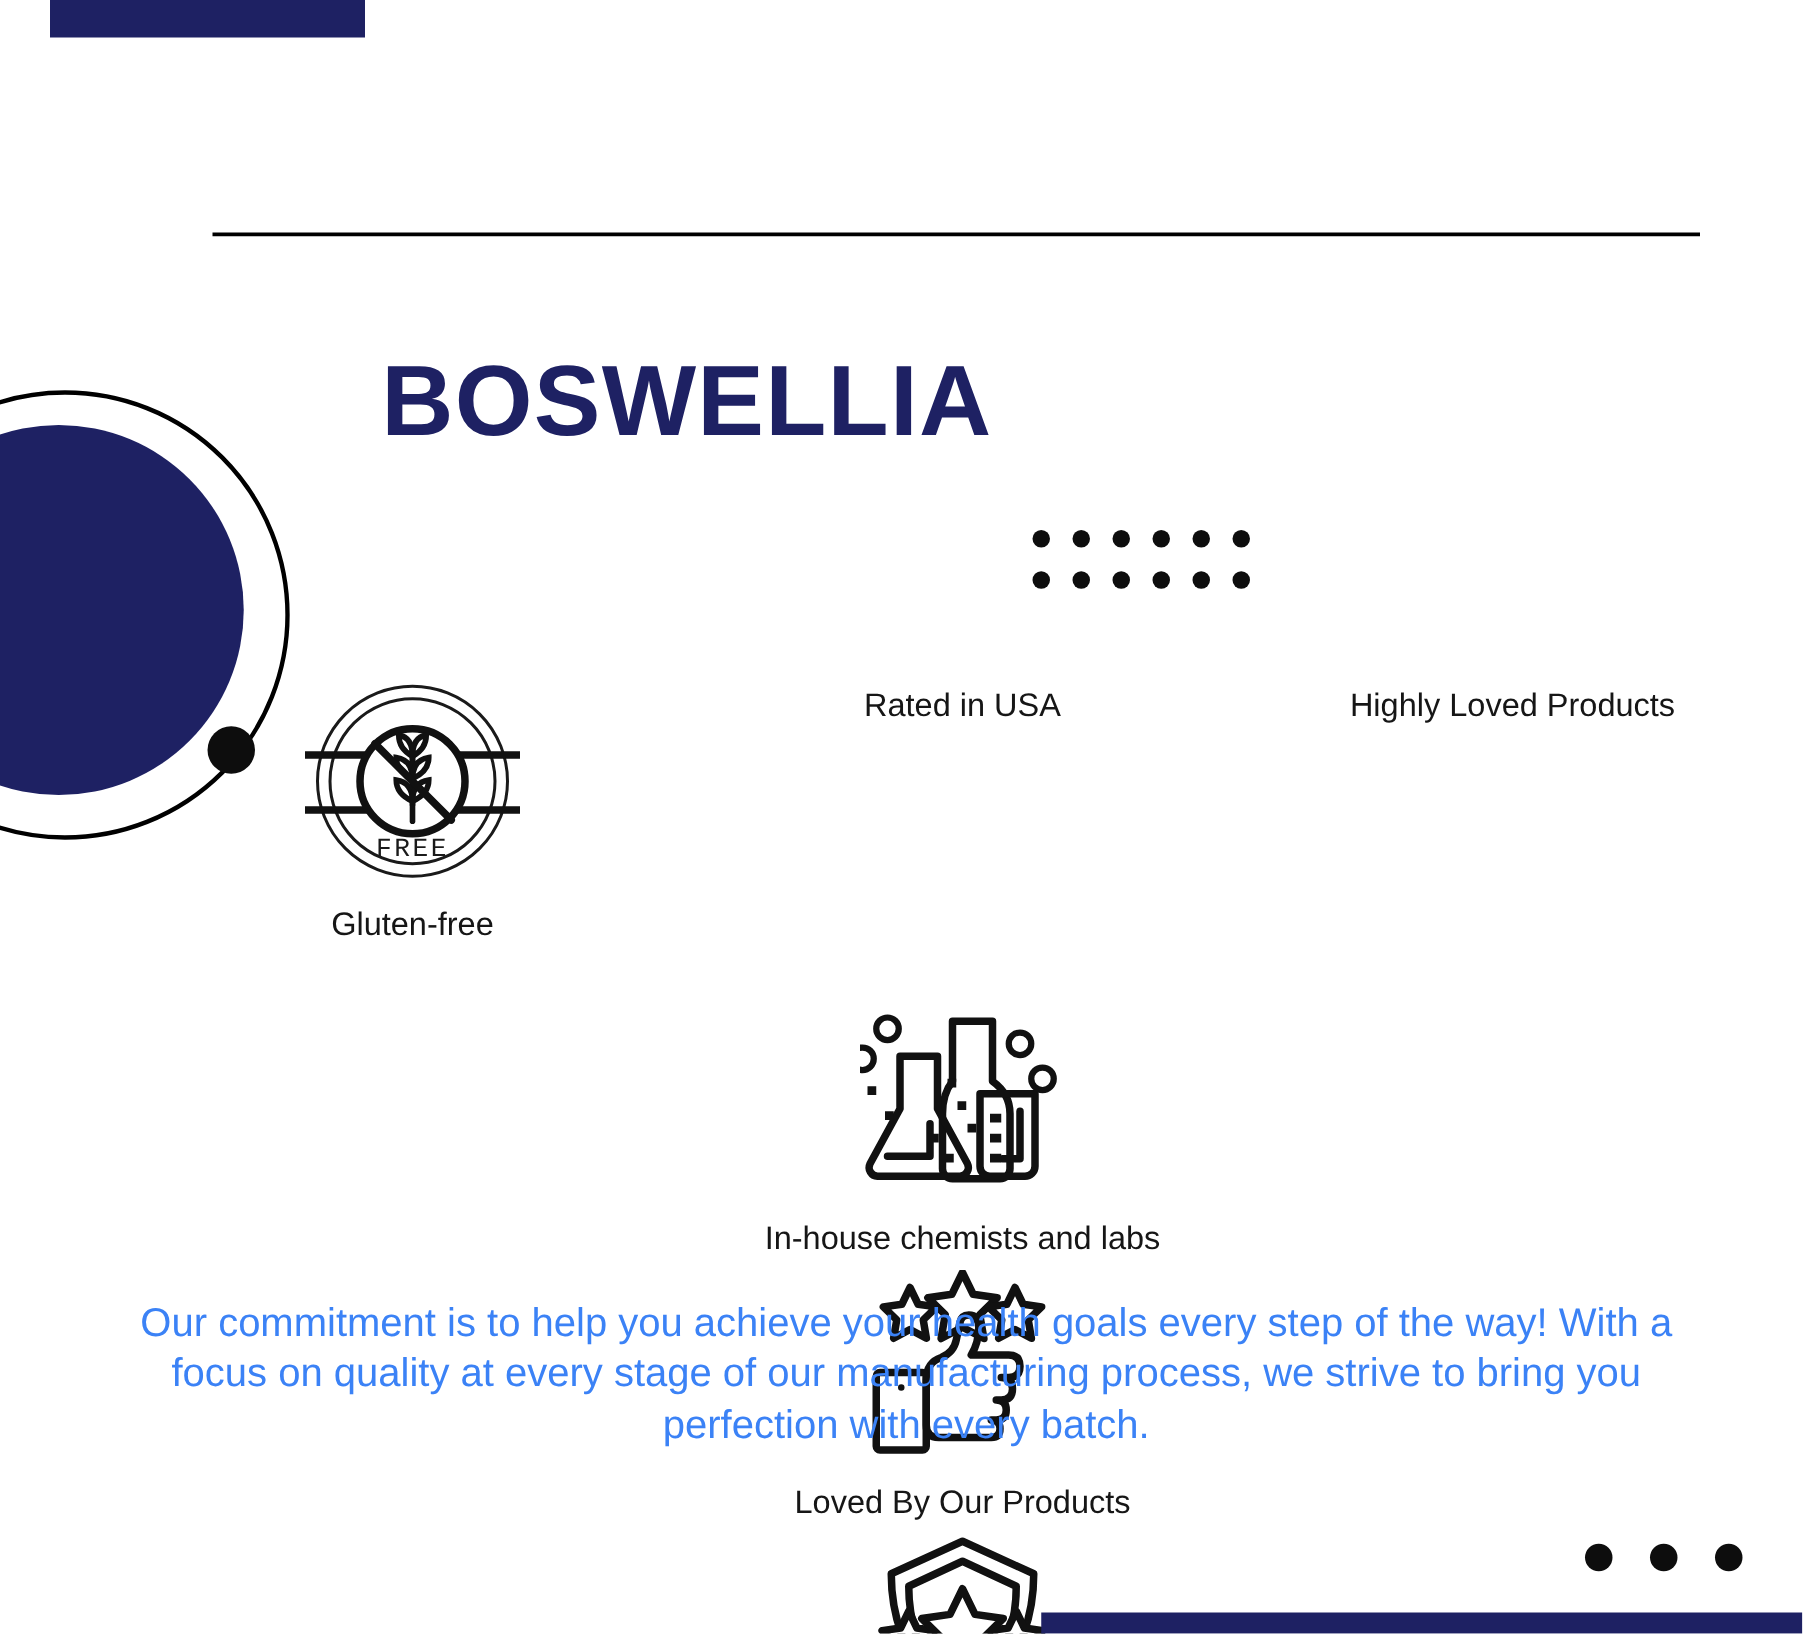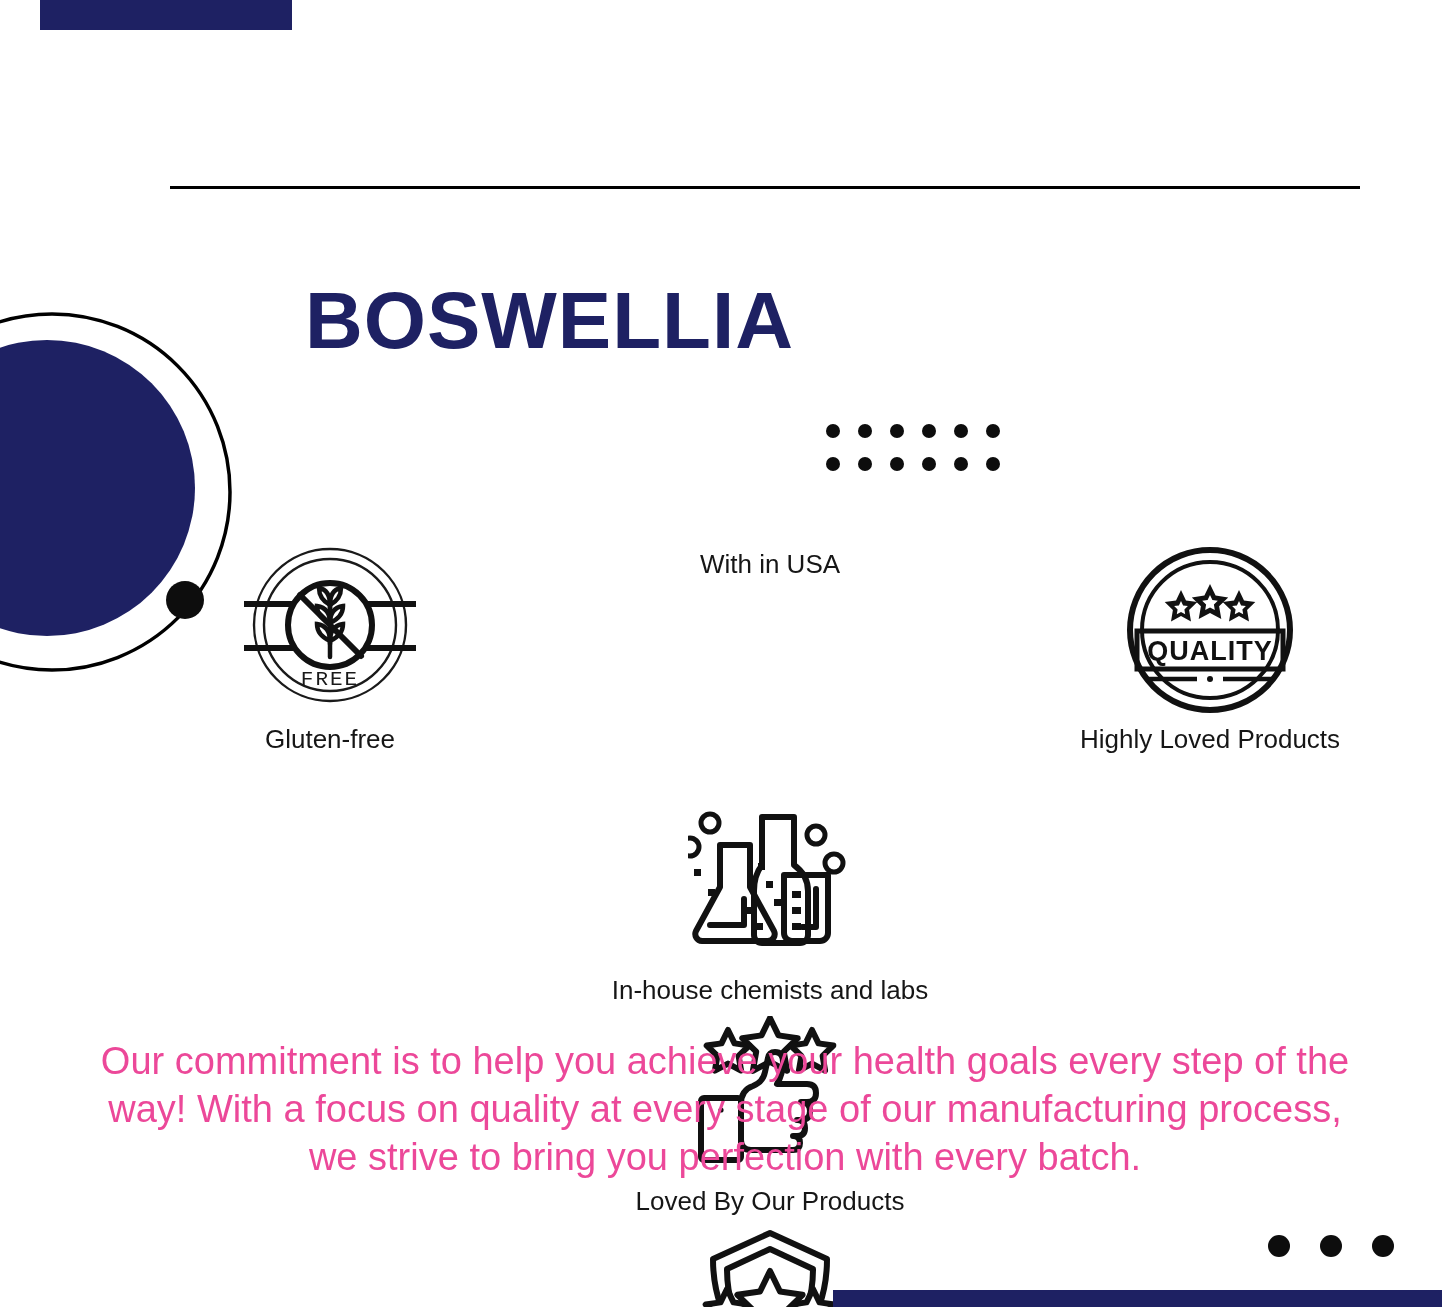--- a/index.html
+++ b/index.html
@@ -114,23 +114,23 @@
   .row2 .badge-art { height: 160px; }
   .row2 .badge-label { margin-top: 20px; }
 
   
   .commitment {
     position: absolute;
     left: 90px;
     top: 1038px;
     width: 1270px;
     text-align: center;
-    font-size: 38px;
+    font-size: 32px;
     line-height: 1.26;
-    color: #ec4899;
+    color: #3b82f6;
     font-family: "Liberation Sans", sans-serif;
   }
 
   
   .bottom-dots {
     position: absolute;
     left: 1268px;
     top: 1235px;
     display: flex;
     gap: 30px;
@@ -216,48 +216,24 @@
             </g>
 
             <line x1="58" y1="50" x2="119" y2="111" stroke="#111111" stroke-width="6" stroke-linecap="round"></line>
             <text x="88" y="140" text-anchor="middle" font-family="Liberation Mono, monospace" font-size="21" letter-spacing="2" fill="#1a1a1a">FREE</text>
           </svg>
         </div>
         <div class="badge-label">Gluten-free</div>
       </div>
 
       <div class="badge-cell">
-        <div class="badge-label">With in USA</div>
-      </div>
-
-      <div class="badge-cell">
-        <div class="badge-art">
-          <svg width="170" height="170" viewBox="0 0 170 170" xmlns="http://www.w3.org/2000/svg">
-            <circle cx="85" cy="85" r="80" fill="none" stroke="#111111" stroke-width="6"></circle>
-            <circle cx="85" cy="85" r="68" fill="none" stroke="#111111" stroke-width="4"></circle>
-
-            <g fill="#111111">
-              <path d="M56 45 l5 10.4 11.3 1.6 -8.2 8 1.9 11.4 -10 -5.4 -10 5.4 1.9 -11.4 -8.2 -8 11.3 -1.6z"></path>
-              <path d="M85 39 l5.6 11.6 12.6 1.8 -9.1 8.9 2.2 12.7 -11.3 -6 -11.3 6 2.2 -12.7 -9.1 -8.9 12.6 -1.8z"></path>
-              <path d="M114 45 l5 10.4 11.3 1.6 -8.2 8 1.9 11.4 -10 -5.4 -10 5.4 1.9 -11.4 -8.2 -8 11.3 -1.6z"></path>
-            </g>
-            <g fill="#ffffff">
-              <path d="M56 56 l2.1 4.4 4.8 0.7 -3.5 3.4 0.8 4.8 -4.2 -2.3 -4.2 2.3 0.8 -4.8 -3.5 -3.4 4.8 -0.7z"></path>
-              <path d="M85 50 l2.4 5 5.4 0.8 -3.9 3.8 0.9 5.4 -4.8 -2.5 -4.8 2.5 0.9 -5.4 -3.9 -3.8 5.4 -0.8z"></path>
-              <path d="M114 56 l2.1 4.4 4.8 0.7 -3.5 3.4 0.8 4.8 -4.2 -2.3 -4.2 2.3 0.8 -4.8 -3.5 -3.4 4.8 -0.7z"></path>
-            </g>
-
-            <rect x="12" y="86" width="146" height="38" fill="none" stroke="#111111" stroke-width="5"></rect>
-            <text x="85" y="115" text-anchor="middle" font-family="Liberation Sans, sans-serif" font-size="27" font-weight="bold" letter-spacing="1" fill="#111111">QUALITY</text>
-
-            <line x1="22" y1="134" x2="72" y2="134" stroke="#111111" stroke-width="4.5"></line>
-            <circle cx="85" cy="134" r="3" fill="#111111"></circle>
-            <line x1="98" y1="134" x2="148" y2="134" stroke="#111111" stroke-width="4.5"></line>
-          </svg>
-        </div>
+        <div class="badge-label">Rated in USA</div>
+      </div>
+
+      <div class="badge-cell">
         <div class="badge-label">Highly Loved Products</div>
       </div>
     </div>
 
     <div class="badge-row row2">
 
       <div class="badge-cell">
         <div class="badge-art">
           <svg width="165" height="150" viewBox="0 0 165 150" xmlns="http://www.w3.org/2000/svg">
             <g fill="none" stroke="#111111" stroke-width="6" stroke-linejoin="round" stroke-linecap="round">

